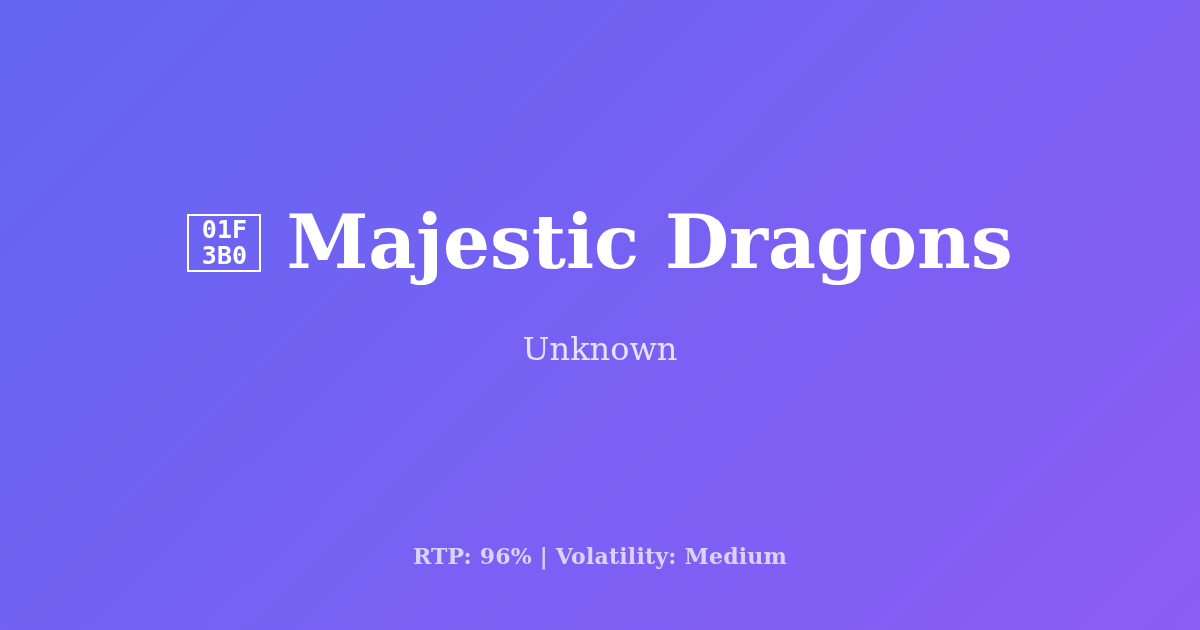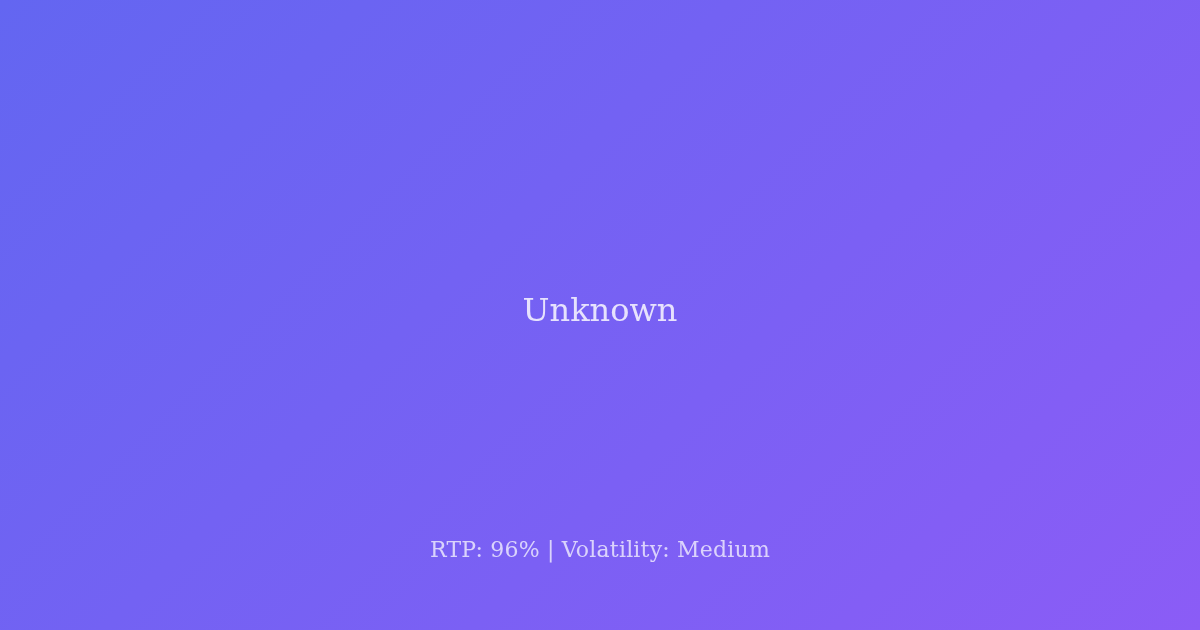--- a/index.html
+++ b/index.html
@@ -92,36 +92,45 @@
     color: rgba(255, 255, 255, 0.82);
     text-align: center;
     letter-spacing: 0px;
   }
 
   
   .meta {
     position: absolute;
     left: 0;
     right: 0;
-    bottom: 68px;
+    bottom: 61px;
     text-align: center;
     font-family: "DejaVu Serif", "Liberation Serif", serif;
     font-size: 22px;
-    font-weight: 400;
+    font-weight: 700;
     color: rgba(255, 255, 255, 0.72);
     letter-spacing: 0.2px;
   }
 </style>
 </head>
 <body>
 
 <div class="og-card">
 
   <div class="hero">
 
+    <div class="title-row">
+
+      <span class="tofu">
+        <span class="tofu-row">01F</span>
+        <span class="tofu-row">3B0</span>
+      </span>
+
+      <span class="title-text">Majestic Dragons</span>
+    </div>
 
     <div class="subtitle">Unknown</div>
 
   </div>
 
   <div class="meta">RTP: 96% | Volatility: Medium</div>
 
 </div>
 
 </body></html>

